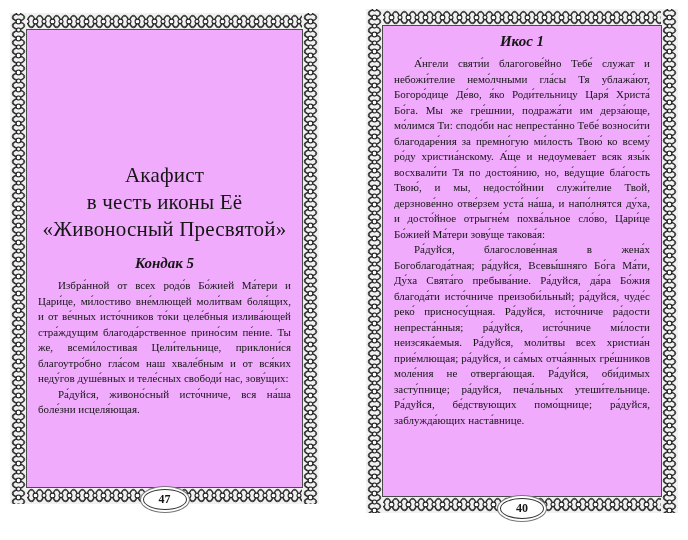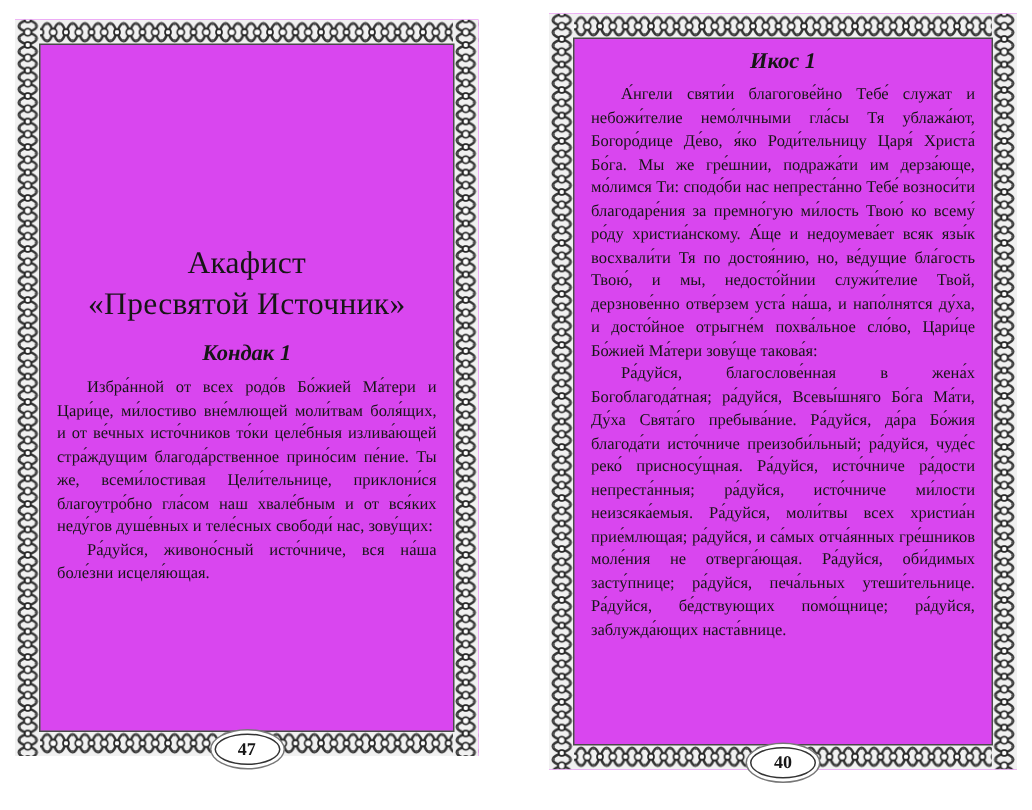--- a/index.html
+++ b/index.html
@@ -1,20 +1,20 @@
 <!DOCTYPE html>
 <html><head>
 <meta charset="utf-8">
 <style>
   html,body{margin:0;padding:0;background:#ffffff;}
   .canvas{
     position:relative;width:688px;height:540px;background:#ffffff;overflow:hidden;
     font-family:"Liberation Serif","DejaVu Serif",serif;color:#161616;
   }
-  .page{position:absolute;background:#d946ef;}
+  .page{position:absolute;background:#f0abfc;}
   .page-left{left:10px;top:13px;width:309px;height:491px;}
   .page-right{left:366px;top:9px;width:312px;height:504px;}
 
   .strip{position:absolute;overflow:hidden;}
   .strip svg{display:block;width:100%;height:100%;}
   .strip.s-top{left:0;top:0;width:100%;height:17px;}
   .strip.s-bottom{left:0;bottom:0;width:100%;height:17px;}
   .strip.s-left{left:0;top:0;width:17px;height:100%;}
   .strip.s-right{right:0;top:0;width:17px;height:100%;}
   .innerline{position:absolute;inset:16px;border:1px solid #4a4a4a;pointer-events:none;}
@@ -89,23 +89,24 @@
     <div class="strip s-right">
         <svg>
           <rect width="100%" height="100%" fill="url(#laceV)"></rect>
         </svg>
       </div>
     <div class="innerline"></div>
 
     <div class="content">
       <h1 class="title">
         <span class="tline">Акафист</span>
-        <span class="tline">«Пресвятой Источник»</span>
+        <span class="tline">в честь иконы Её</span>
+        <span class="tline">«Живоносный Пресвятой»</span>
       </h1>
-      <h2 class="section-heading">Кондак 1</h2>
+      <h2 class="section-heading">Кондак 5</h2>
       <p class="body">Избра́нной от всех родо́в Бо́жией Ма́тери и Цари́це, ми́лостиво вне́млющей моли́твам боля́щих, и от ве́чных исто́чников то́ки целе́бныя излива́ющей стра́ждущим благода́рственное прино́сим пе́ние. Ты же, всеми́лостивая Цели́тельнице, приклони́ся благоутро́бно гла́сом наш хвале́бным и от вся́ких неду́гов душе́вных и теле́сных свободи́ нас, зову́щих:</p>
       <p class="body">Ра́дуйся, живоно́сный исто́чниче, вся на́ша боле́зни исцеля́ющая.</p>
     </div>
 
     <div class="pagenum">
       <span>47</span>
     </div>
   </section>
 
   <section class="page page-right">

